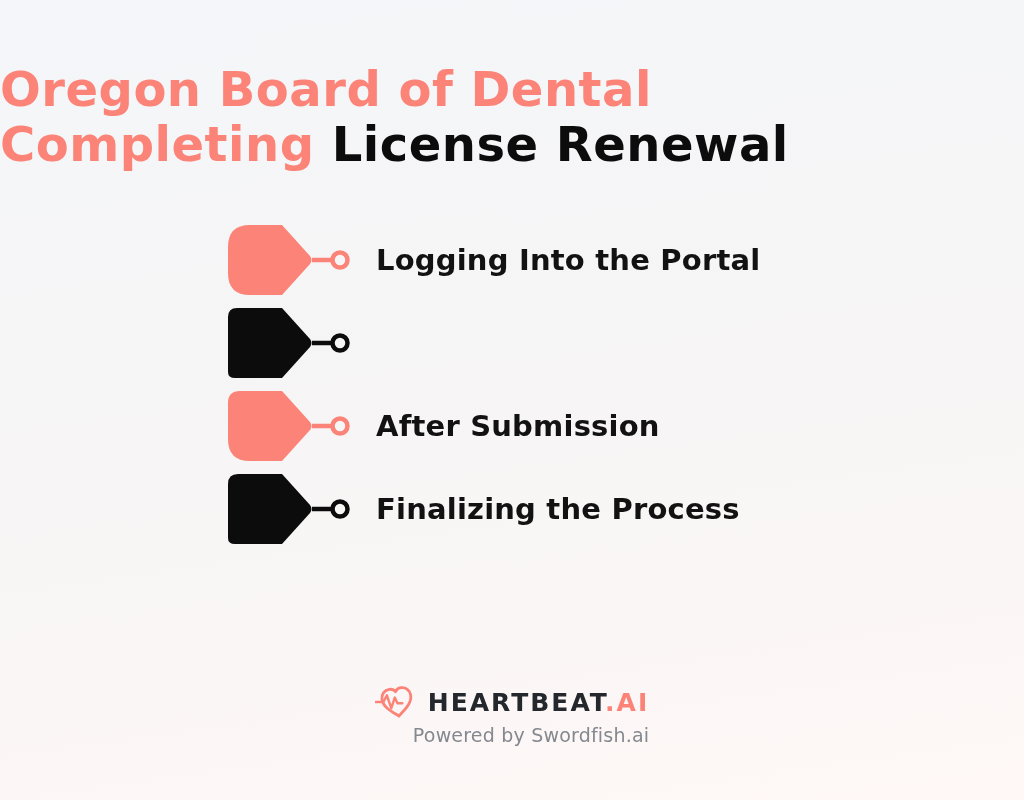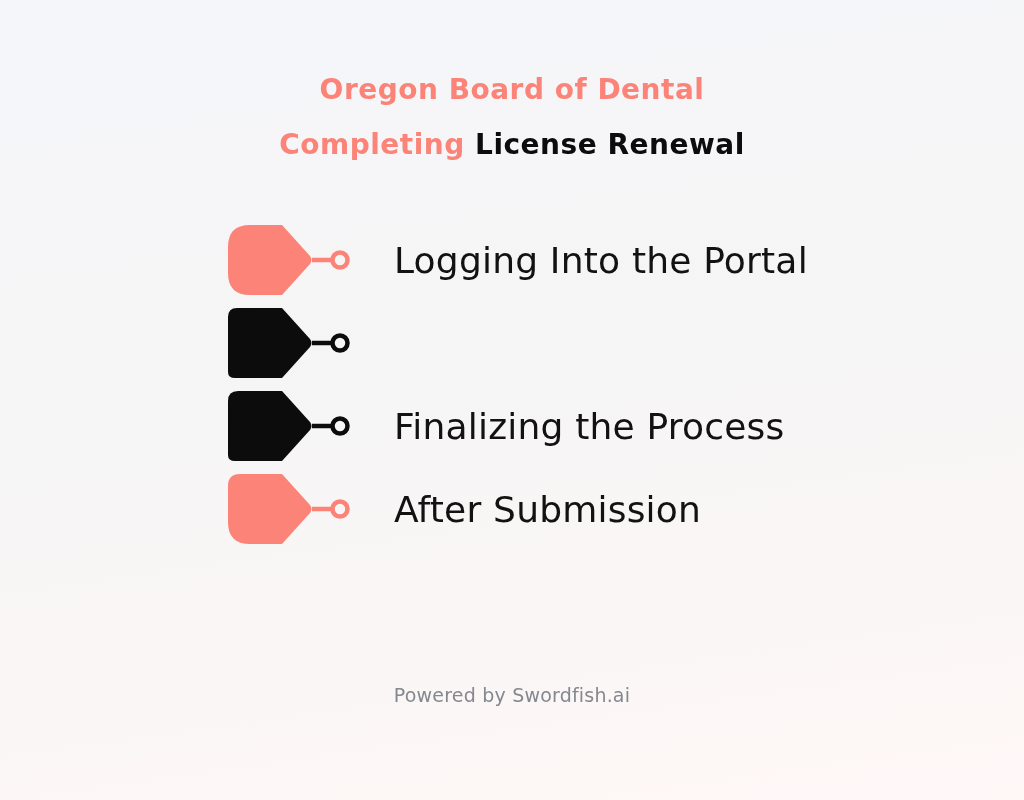--- a/index.html
+++ b/index.html
@@ -7,23 +7,22 @@
   body {
     position: relative;
     font-family: "DejaVu Sans", "Liberation Sans", sans-serif;
     background: linear-gradient(172deg, var(--bg-top, #F4F6F9) 0%, #F7F5F5 55%, var(--bg-bottom, #FFF8F7) 100%);
   }
 
   
   .title {
     position: absolute;
     top: 62px; left: 0; right: 0;
-    text-align: center;
     font-weight: 700;
-    font-size: 28px;
+    font-size: 48px;
     line-height: 55px;
     letter-spacing: 0.5px;
   }
   .accent-text { color: var(--accent, #FB8377); }
   .ink-text    { color: var(--ink, #0C0C0C); }
 
   
   .steps {
     position: absolute;
     left: 228px; top: 225px;
@@ -37,23 +36,23 @@
     margin-bottom: 13px;
   }
   .step:last-child { margin-bottom: 0; }
   .marker { flex: 0 0 130px; }
   .marker.salmon { color: var(--accent, #FB8377); }
   .marker.black  { color: var(--ink, #0C0C0C); }
   .marker .tag   { fill: currentColor; }
   .marker .link  { stroke: currentColor; stroke-width: 4.5; }
   .marker .ring  { fill: none; stroke: currentColor; stroke-width: 4.5; }
   .step-label {
-    margin-left: 36px;
-    font-size: 36px;
-    font-weight: 400;
+    margin-left: 18px;
+    font-size: 29px;
+    font-weight: 700;
     color: var(--label-text, #121212);
     letter-spacing: 0.2px;
     white-space: nowrap;
   }
 
   
   .footer {
     position: absolute;
     top: 682px; left: 0; right: 0;
     display: flex;
@@ -105,36 +104,49 @@
   <div class="step">
     <svg class="marker black" width="130" height="70" viewBox="0 0 130 70" aria-hidden="true">
       <path class="tag" d="M9,0 H54 L82,31 Q85,35 82,39 L54,70 H7 Q0,70 0,64 V9 Q0,0 9,0 Z"></path>
       <line class="link" x1="84" y1="35" x2="104" y2="35"></line>
       <circle class="ring" cx="112" cy="35" r="7.5"></circle>
     </svg>
   </div>
 
 
   <div class="step">
+    <svg class="marker salmon" width="130" height="70" viewBox="0 0 130 70" aria-hidden="true">
+      <path class="tag" d="M12,0 H54 L82,31 Q85,35 82,39 L54,70 H22 Q0,70 0,48 V12 Q0,0 12,0 Z"></path>
+      <line class="link" x1="84" y1="35" x2="104" y2="35"></line>
+      <circle class="ring" cx="112" cy="35" r="7.5"></circle>
+    </svg>
+    <span class="step-label">After Submission</span>
+  </div>
+
+  <div class="step">
     <svg class="marker black" width="130" height="70" viewBox="0 0 130 70" aria-hidden="true">
       <path class="tag" d="M10,0 H54 L82,31 Q85,35 82,39 L54,70 H7 Q0,70 0,64 V10 Q0,0 10,0 Z"></path>
       <line class="link" x1="84" y1="35" x2="104" y2="35"></line>
       <circle class="ring" cx="112" cy="35" r="7.5"></circle>
     </svg>
     <span class="step-label">Finalizing the Process</span>
   </div>
 
-  <div class="step">
-    <svg class="marker salmon" width="130" height="70" viewBox="0 0 130 70" aria-hidden="true">
-      <path class="tag" d="M12,0 H54 L82,31 Q85,35 82,39 L54,70 H22 Q0,70 0,48 V12 Q0,0 12,0 Z"></path>
-      <line class="link" x1="84" y1="35" x2="104" y2="35"></line>
-      <circle class="ring" cx="112" cy="35" r="7.5"></circle>
-    </svg>
-    <span class="step-label">After Submission</span>
-  </div>
-
 </div>
 
 <div class="footer">
   <div class="footer-inner">
+    <div class="logo-row">
+      <svg class="heart-icon" width="44" height="40" viewBox="0 0 50 44" aria-hidden="true">
+        <g transform="rotate(-8 25 22)">
+          <path d="M25 38 C19 33 8.5 26.5 8.5 16.5 C8.5 10.8 13 6.5 18.3 6.5
+                   C21.2 6.5 23.8 8 25 10.2 C26.2 8 28.8 6.5 31.7 6.5
+                   C37 6.5 41.5 10.8 41.5 16.5 C41.5 26.5 31 33 25 38 Z" fill="none" stroke="currentColor" stroke-width="3.2" stroke-linejoin="round"></path>
+        </g>
+        <polyline points="1,22 9.5,22 13.5,14.5 18.5,29 22.5,17 25.5,23.5 31,23.5" fill="none" stroke="currentColor" stroke-width="2.8" stroke-linecap="round" stroke-linejoin="round"></polyline>
+      </svg>
+      <div class="wordmark">
+        <span>HEARTBEAT</span><span class="suffix">.AI</span>
+      </div>
+    </div>
     <div class="tagline">Powered by Swordfish.ai</div>
   </div>
 </div>
 
 </body></html>

